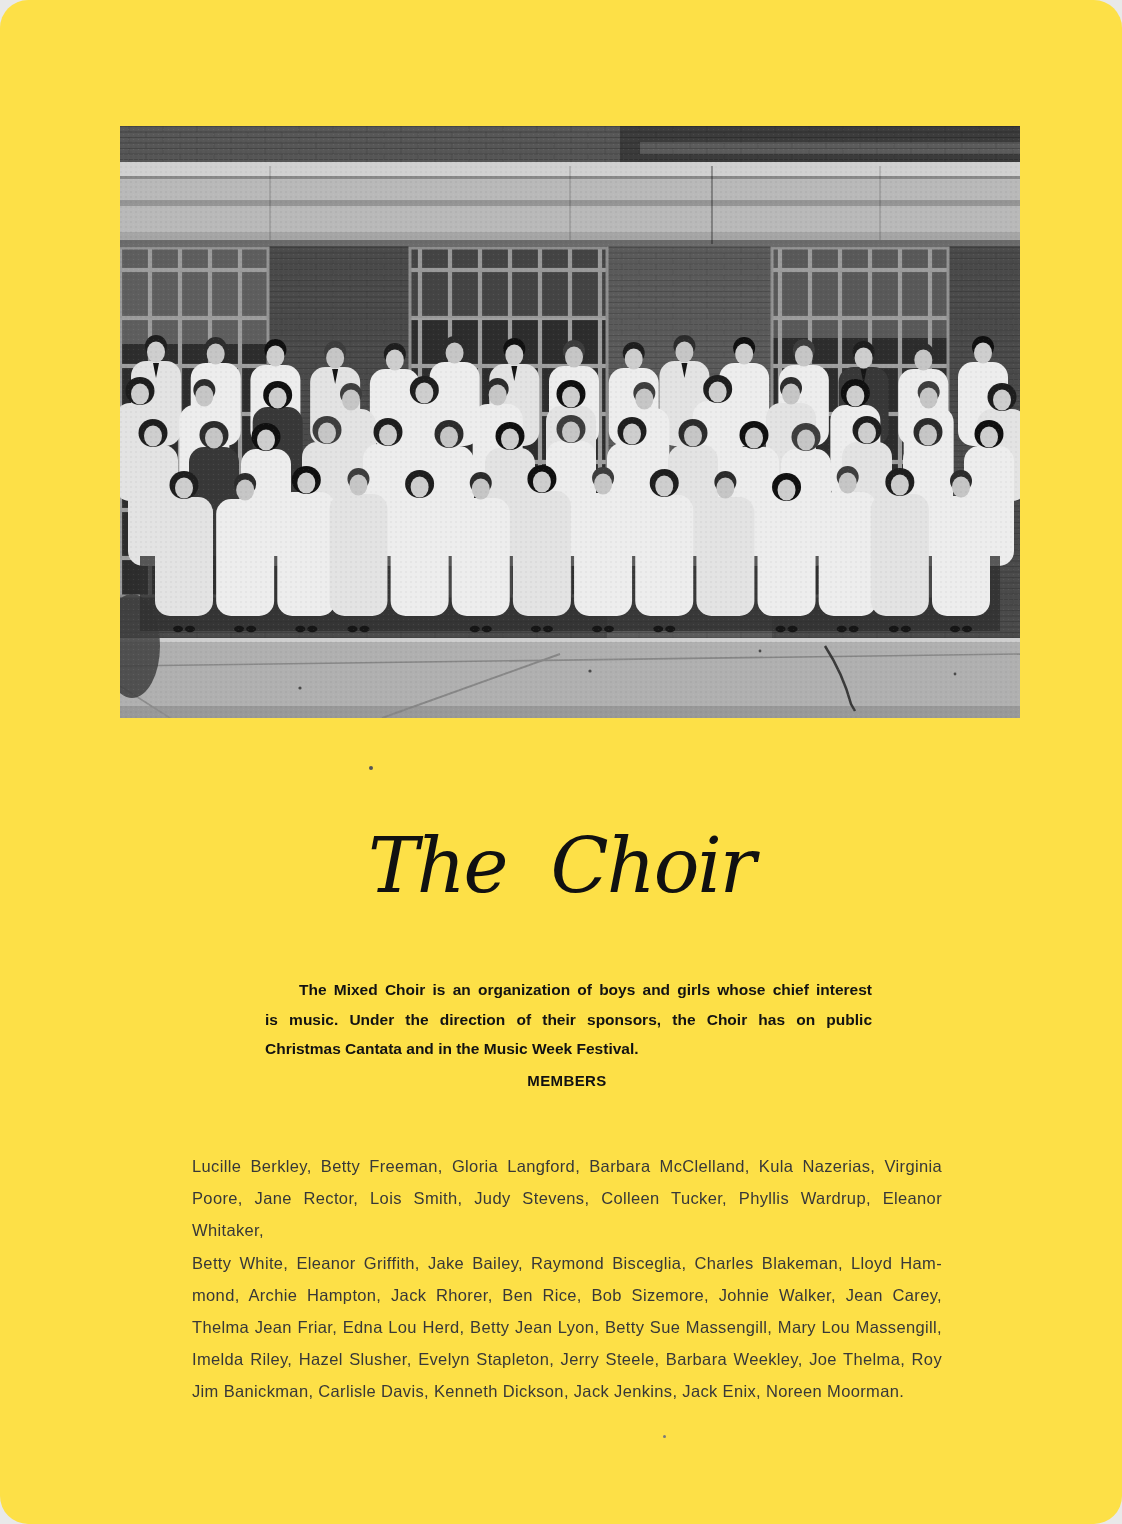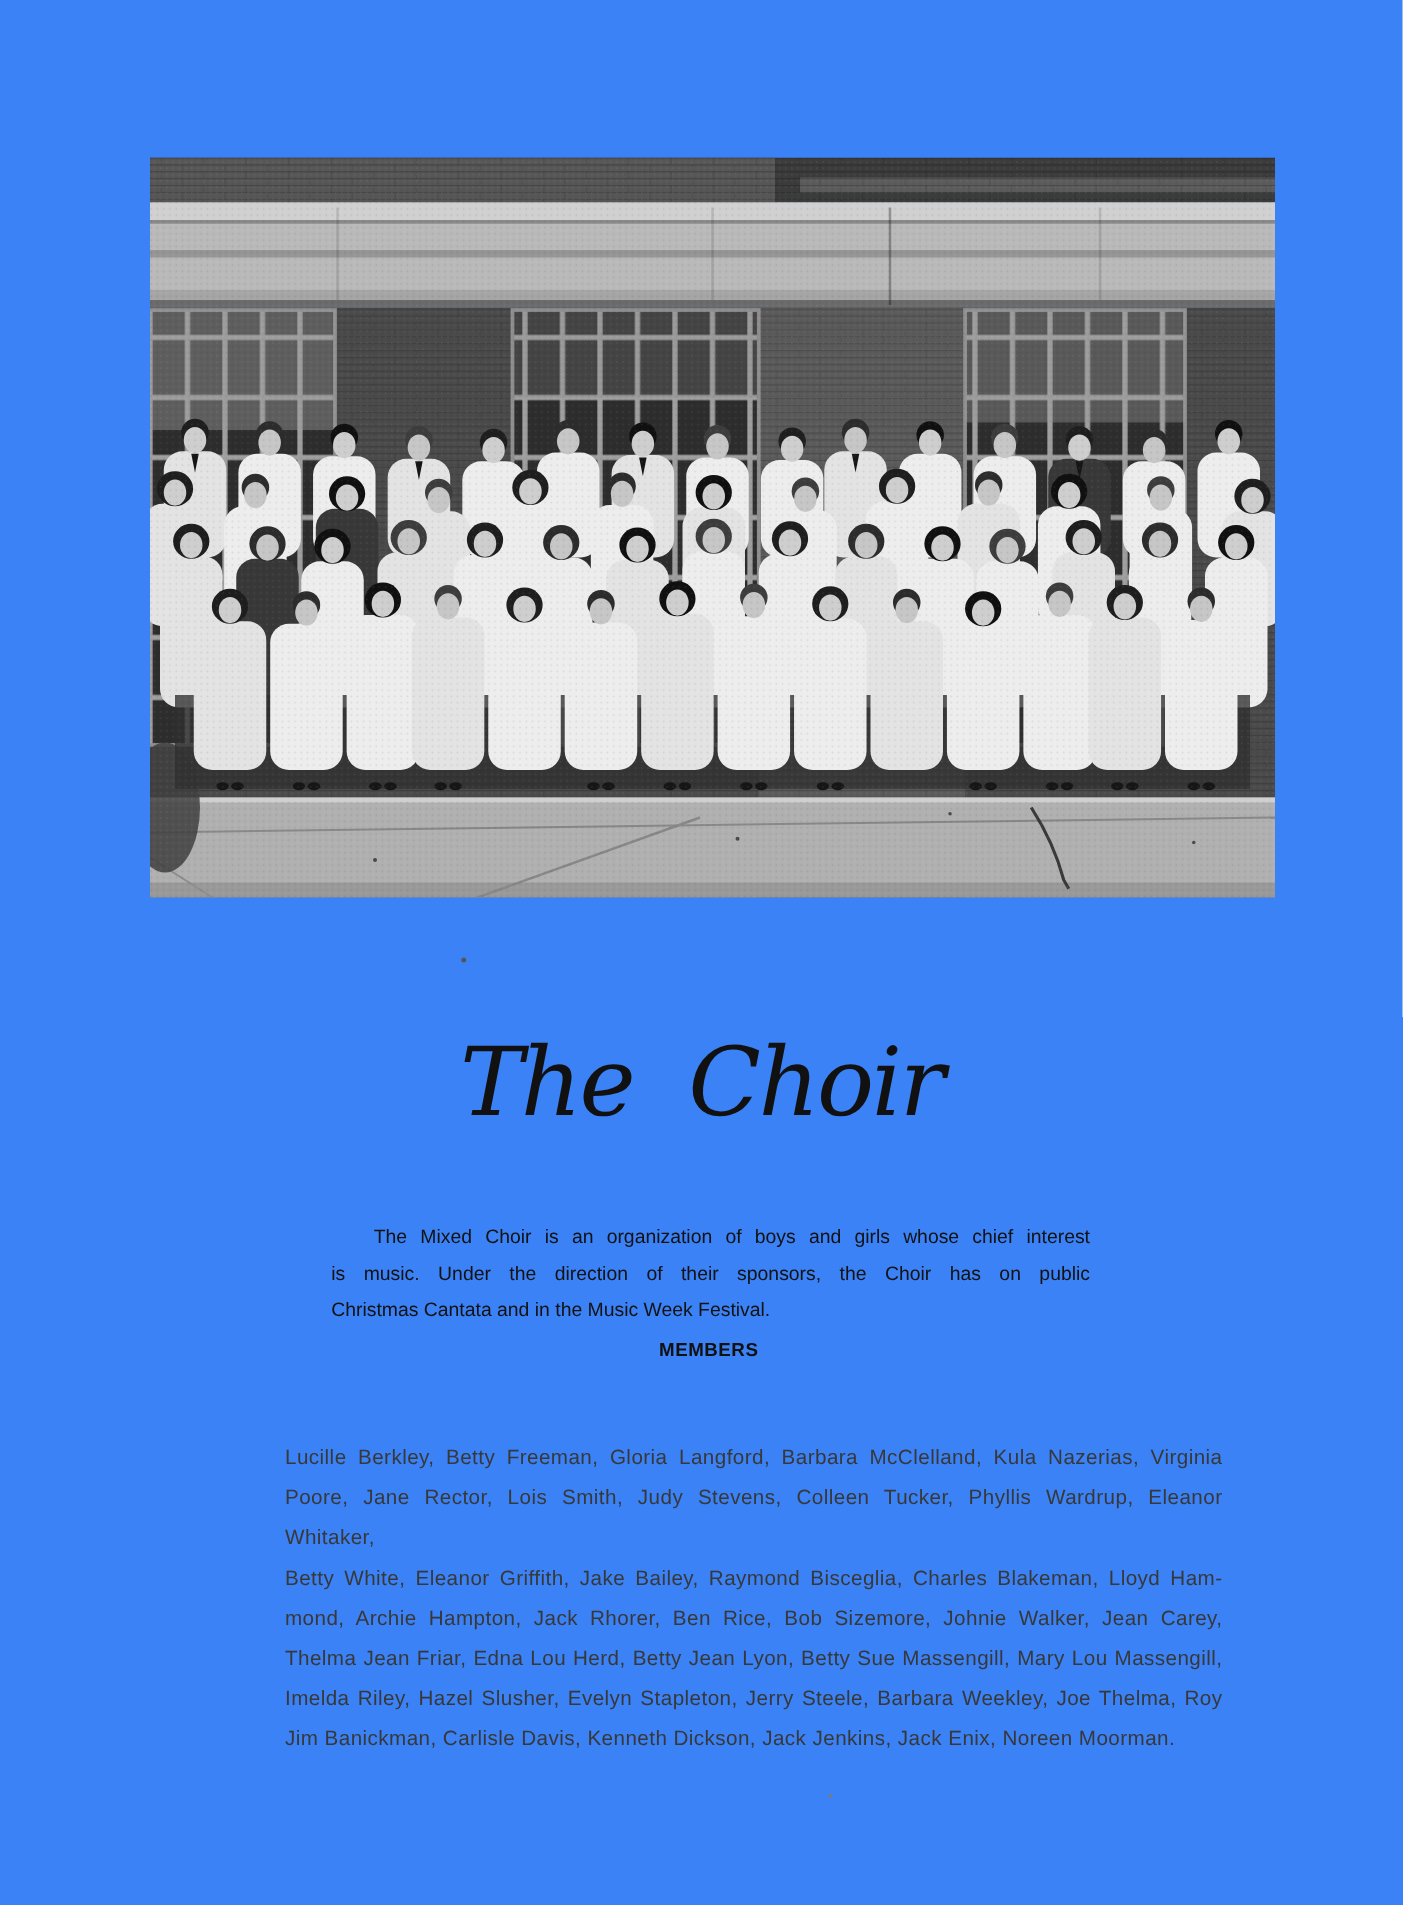--- a/index.html
+++ b/index.html
@@ -1,54 +1,55 @@
 <!DOCTYPE html>
 <html><head>
 <meta charset="utf-8">
 <style>
   html,body{margin:0;padding:0;background:#e9e9e9;}
   .page{
     position:relative;
     width:1122px;height:1524px;
     margin:0 auto;
-    background:#3b82f6;
+    background:#fde047;
     overflow:hidden;
     font-family:"Liberation Sans",sans-serif;
     color:#161616;
+    border-radius:28px;
   }
   .photo{
     position:absolute;left:120px;top:126px;
     width:900px;height:592px;display:block;
   }
   .title{
     position:absolute;left:0;right:0;top:828px;
     margin:0;text-align:center;
     font-family:"DejaVu Serif",serif;
     font-style:italic;font-weight:500;
     font-size:76px;line-height:1;
     letter-spacing:-2px;color:#111;
   }
   .title .w1{margin-right:44px;}
   .description{
     position:absolute;left:265px;top:975px;width:607px;
-    font-weight:400;font-size:15.5px;line-height:29.5px;
+    font-weight:700;font-size:15.5px;line-height:29.5px;
     color:#121212;
   }
   .description .textline{text-align:justify;text-align-last:justify;}
   .description .textline:first-child{text-indent:34px;}
   .description .textline:last-child{text-align-last:left;}
   .members-heading{
     position:absolute;left:192px;top:1072px;width:750px;
     text-align:center;font-weight:700;font-size:15px;
     letter-spacing:.4px;color:#111;
   }
   .members{
     position:absolute;left:192px;top:1150px;width:750px;
     font-weight:400;font-size:16.5px;line-height:32.2px;
-    letter-spacing:.35px;color:#383838;margin-left:36px;
+    letter-spacing:.35px;color:#383838;
   }
   .members .textline{text-align:justify;text-align-last:justify;}
   .members .textline:last-child{text-align-last:left;}
   .speck{position:absolute;border-radius:50%;}
   .s1{left:369px;top:766px;width:4px;height:4px;background:#555;}
   .s2{left:663px;top:1435px;width:3px;height:3px;background:#7a7a7a;}
 </style>
 </head>
 <body>
 

